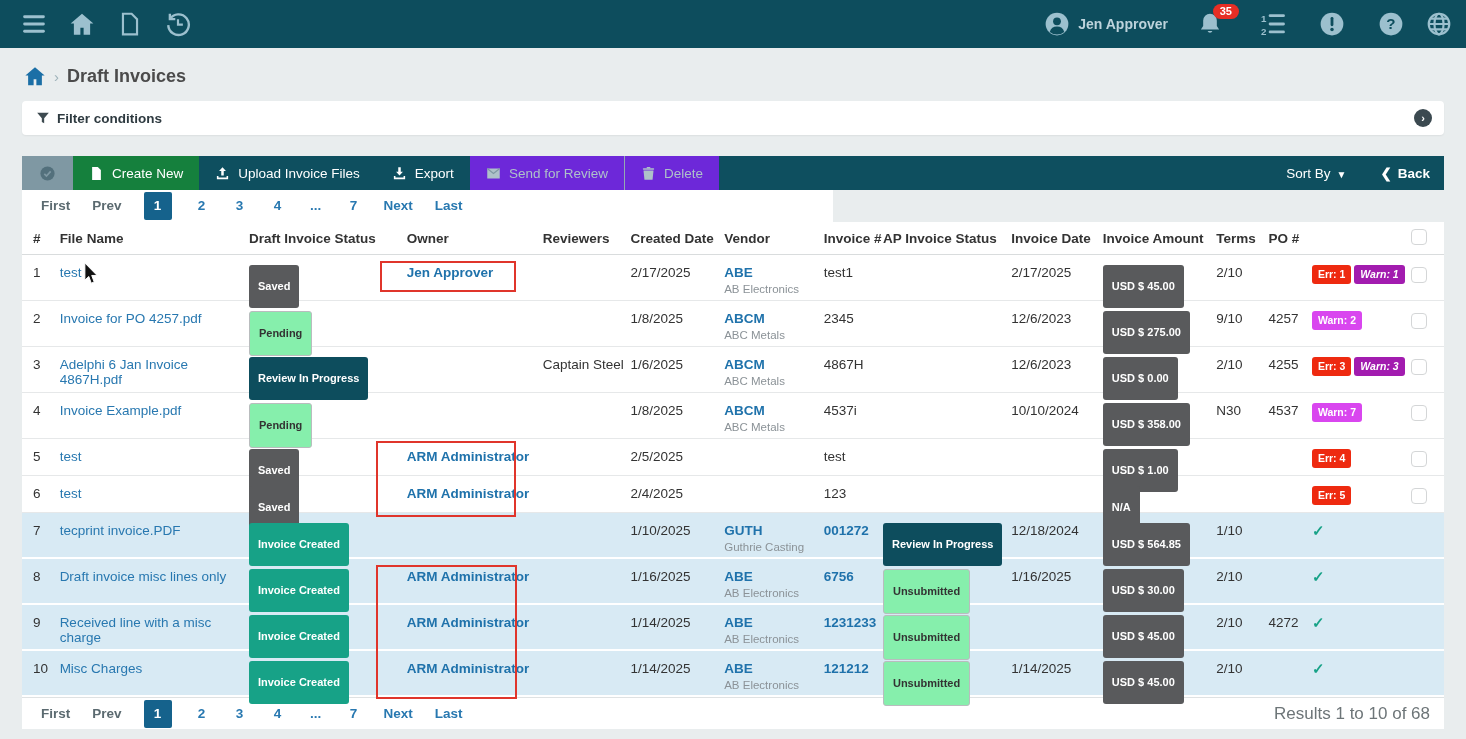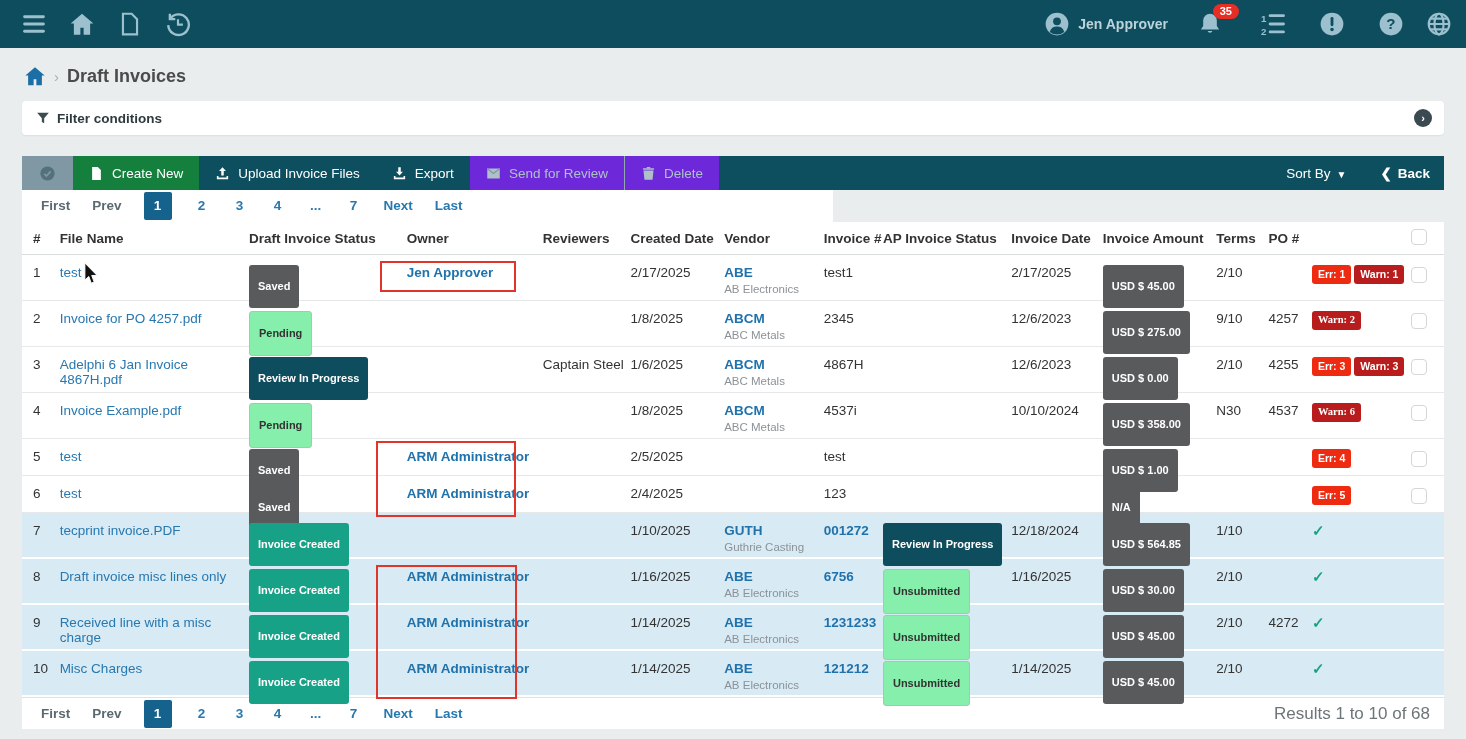--- a/index.html
+++ b/index.html
@@ -91,22 +91,22 @@
   .vendor-code { color:#1f72ab; font-weight:bold; text-decoration:none; cursor:pointer; font-size:13.5px; display:block; }
   .vendor-name { color:#8b9297; font-size:11.5px; margin-top:3px; }
   .inv-link { color:#1f72ab; font-weight:bold; text-decoration:none; cursor:pointer; }
   .badge { display:inline-block; font-size:11px; font-weight:bold; border-radius:3px; padding:16px 9px; line-height:1; }
   .b-dark { background:#595a5c; color:#fff; }
   .b-outline { background:#86efac; color:#333; border:1px solid #b9bcbe; }
   .b-teal { background:#0d4d5d; color:#fff; }
   .b-green { background:#17a287; color:#fff; }
   .flag { display:inline-block; font-size:10.5px; font-weight:bold; color:#fff; border-radius:3px; padding:4px 6px; line-height:1; margin-right:3px; }
   .f-err { background:#ee2a10; }
-  .f-warn { background:#b91c1c;font-family:Liberation Serif, serif; }
-  .f-warn-muted { background:#b91c1c; }
+  .f-warn { background:#d946ef; }
+  .f-warn-muted { background:#a21caf;font-style:italic; }
   .checkmark { color:#17a287; font-size:15px; font-weight:bold; line-height:1; }
   .cb { display:inline-block; width:16px; height:16px; border:1px solid #d4d6d7; border-radius:4px; background:#fff; cursor:pointer; }
   .td.col-check { padding-top:12px; }
   
   .bottom-strip { margin:0 22px; height:32px; background:#fff; border-top:1px solid #dfe2e3;
     display:flex; align-items:center; justify-content:space-between; padding:0 14px 0 8px; }
   .results { font-size:17px; color:#6d7578;text-align:center; }
   
   .red-box { position:absolute; border:2px solid #e0352b; pointer-events:none; z-index:50; }
   .cursor { position:absolute; z-index:60; pointer-events:none; }
@@ -374,21 +374,21 @@
         <div class="td col-vendor">
           <a class="vendor-code">ABCM</a>
           <div class="vendor-name">ABC Metals</div>
         </div>
         <div class="td col-invnum"><span>4537i</span></div>
         <div class="td col-apstatus"></div>
         <div class="td col-invdate">10/10/2024</div>
         <div class="td col-amount"><span class="badge b-dark">USD $ 358.00</span></div>
         <div class="td col-terms">N30</div>
         <div class="td col-po">4537</div>
-        <div class="td col-flags"><span class="flag f-warn">Warn: 6</span></div>
+        <div class="td col-flags"><span class="flag f-warn">Warn: 7</span></div>
         <div class="td col-check"><span class="cb"></span></div>
       </div>
       <div class="trow short">
         <div class="td col-num">5</div>
         <div class="td col-file"><a class="file-link">test</a></div>
         <div class="td col-status"><span class="badge b-dark">Saved</span></div>
         <div class="td col-owner"><a class="owner-link">ARM Administrator</a></div>
         <div class="td col-reviewer"></div>
         <div class="td col-created">2/5/2025</div>
         <div class="td col-vendor"></div>

